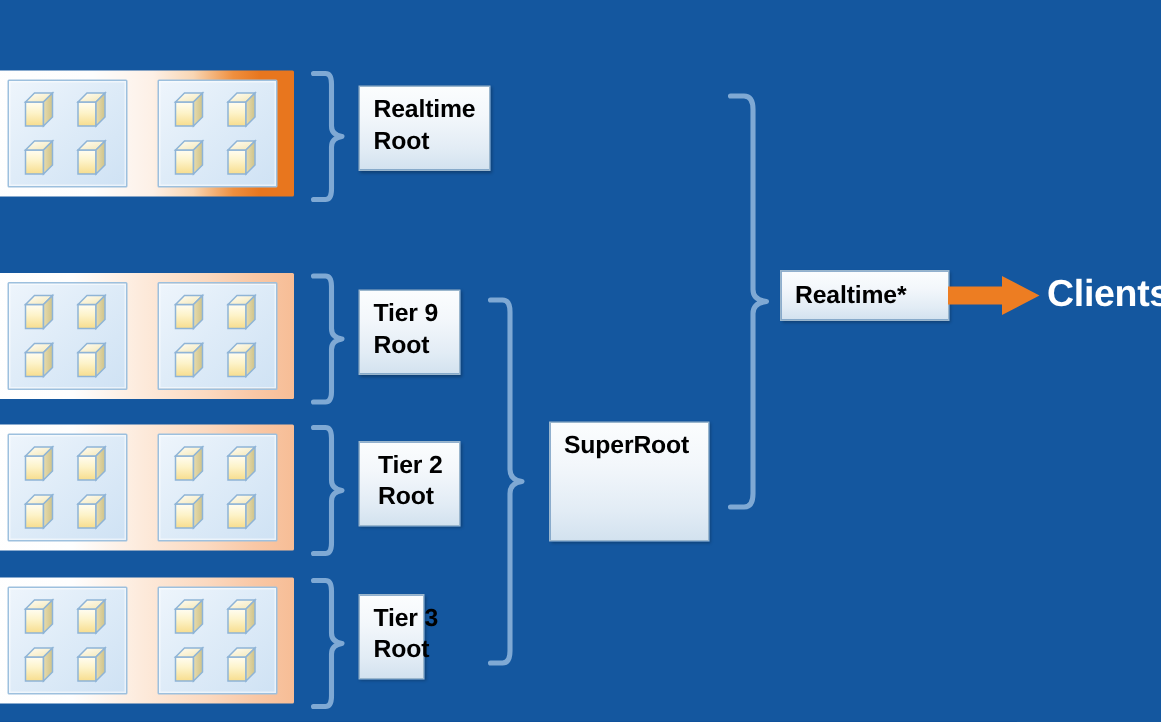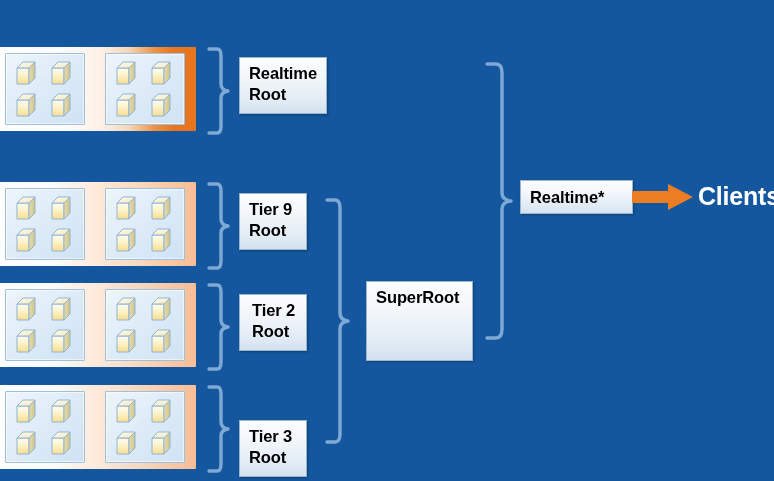--- a/index.html
+++ b/index.html
@@ -354,21 +354,21 @@
   <div class="node-box" style="left:239px;top:193px;width:68px;height:57px;">
     <span class="ln">Tier 9</span>
     <span class="ln">Root</span>
   </div>
 
   <div class="node-box" style="left:239px;top:294px;width:68px;height:57px;padding-left:12px;">
     <span class="ln">Tier 2</span>
     <span class="ln">Root</span>
   </div>
 
-  <div class="node-box" style="left:239px;top:396px;width:68px;height:57px;margin-top:24px;">
+  <div class="node-box" style="left:239px;top:396px;width:44px;height:57px;">
     <span class="ln">Tier 3</span>
     <span class="ln">Root</span>
   </div>
 
   <div class="node-box" style="left:366px;top:281px;width:107px;height:80px;">
     <span class="ln">SuperRoot</span>
   </div>
 
   <div class="node-box" style="left:520px;top:180px;width:113px;height:34px;padding-top:6px;">
     <span class="ln">Realtime*</span>

